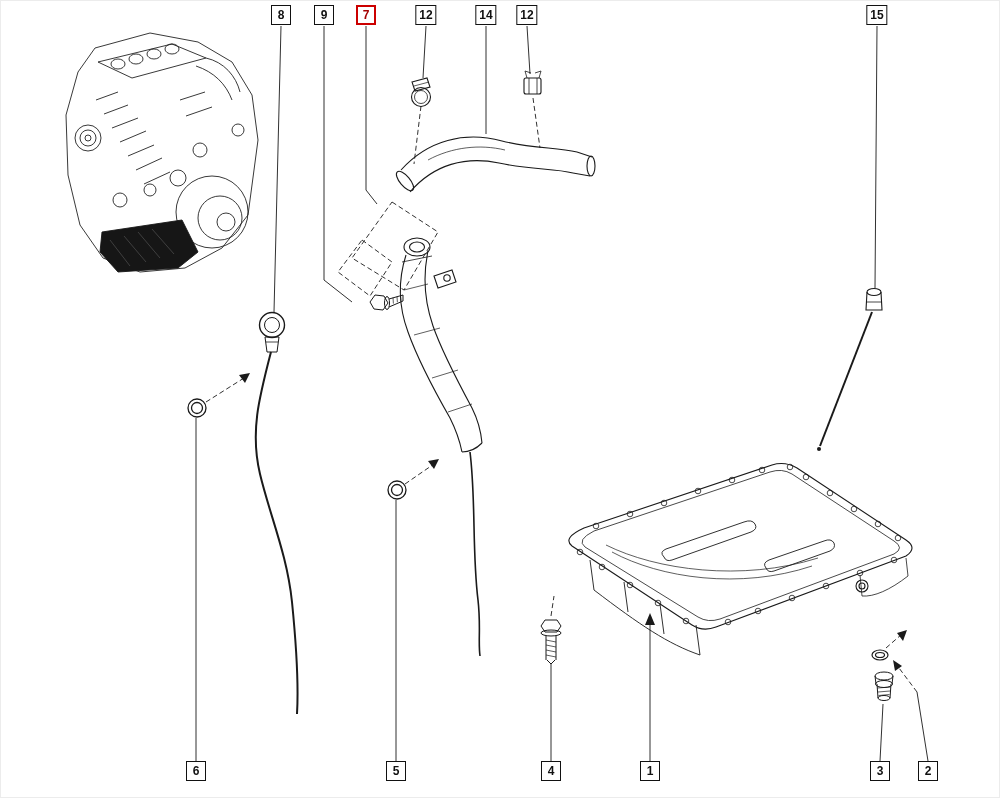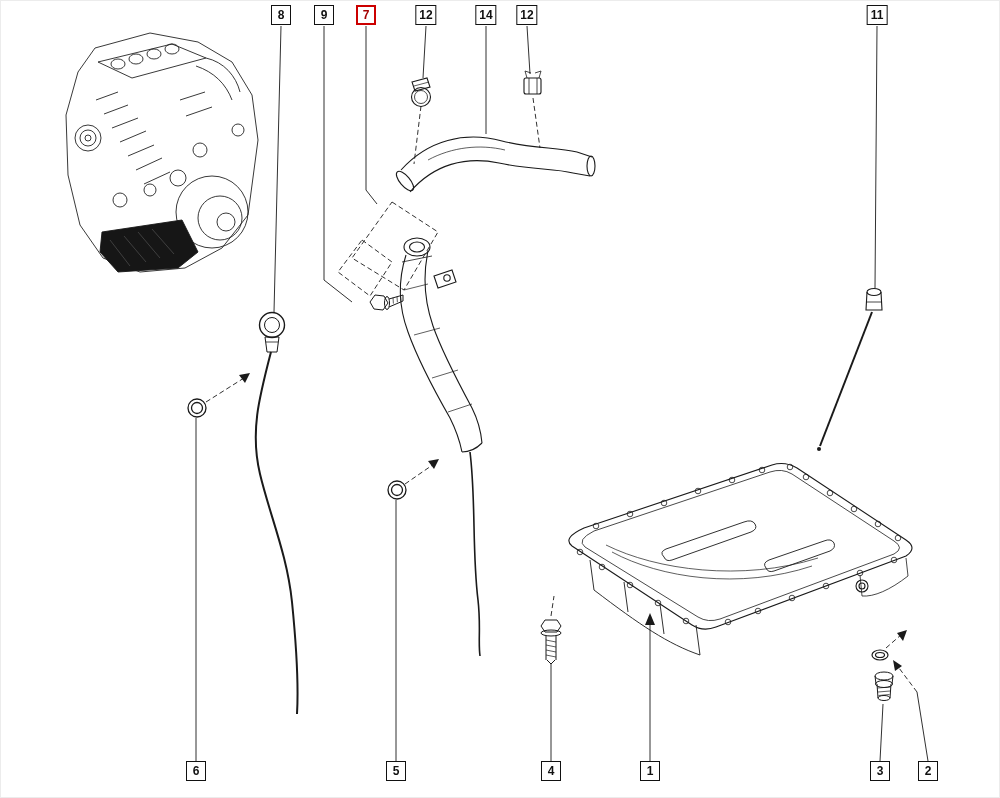--- a/index.html
+++ b/index.html
@@ -213,21 +213,21 @@
       <ellipse cx="880" cy="655" rx="4.5" ry="2.5"></ellipse>
     </g>
   </svg>
 
   <div class="callout" style="left:281px;top:5px">8</div>
   <div class="callout" style="left:324px;top:5px">9</div>
   <div class="callout highlight" style="left:366px;top:5px">7</div>
   <div class="callout" style="left:426px;top:5px">12</div>
   <div class="callout" style="left:486px;top:5px">14</div>
   <div class="callout" style="left:527px;top:5px">12</div>
-  <div class="callout" style="left:877px;top:5px">11</div>
+  <div class="callout" style="left:877px;top:5px">15</div>
 
   <div class="callout" style="left:196px;top:761px">6</div>
   <div class="callout" style="left:396px;top:761px">5</div>
   <div class="callout" style="left:551px;top:761px">4</div>
   <div class="callout" style="left:650px;top:761px">1</div>
   <div class="callout" style="left:880px;top:761px">3</div>
   <div class="callout" style="left:928px;top:761px">2</div>
 
 </div>
 

